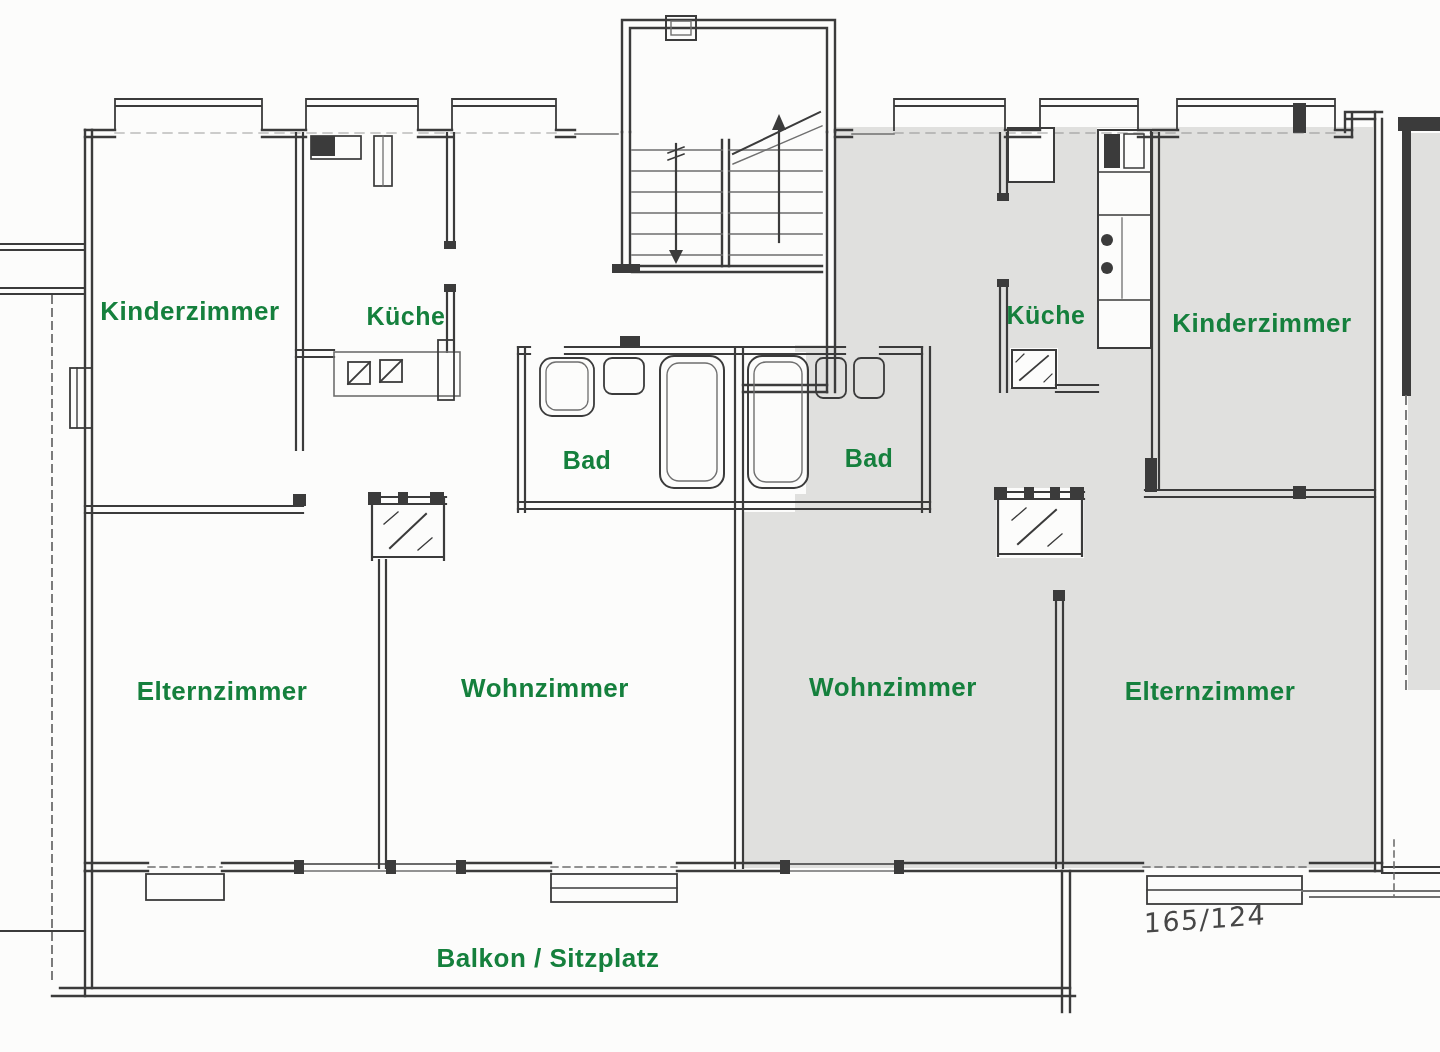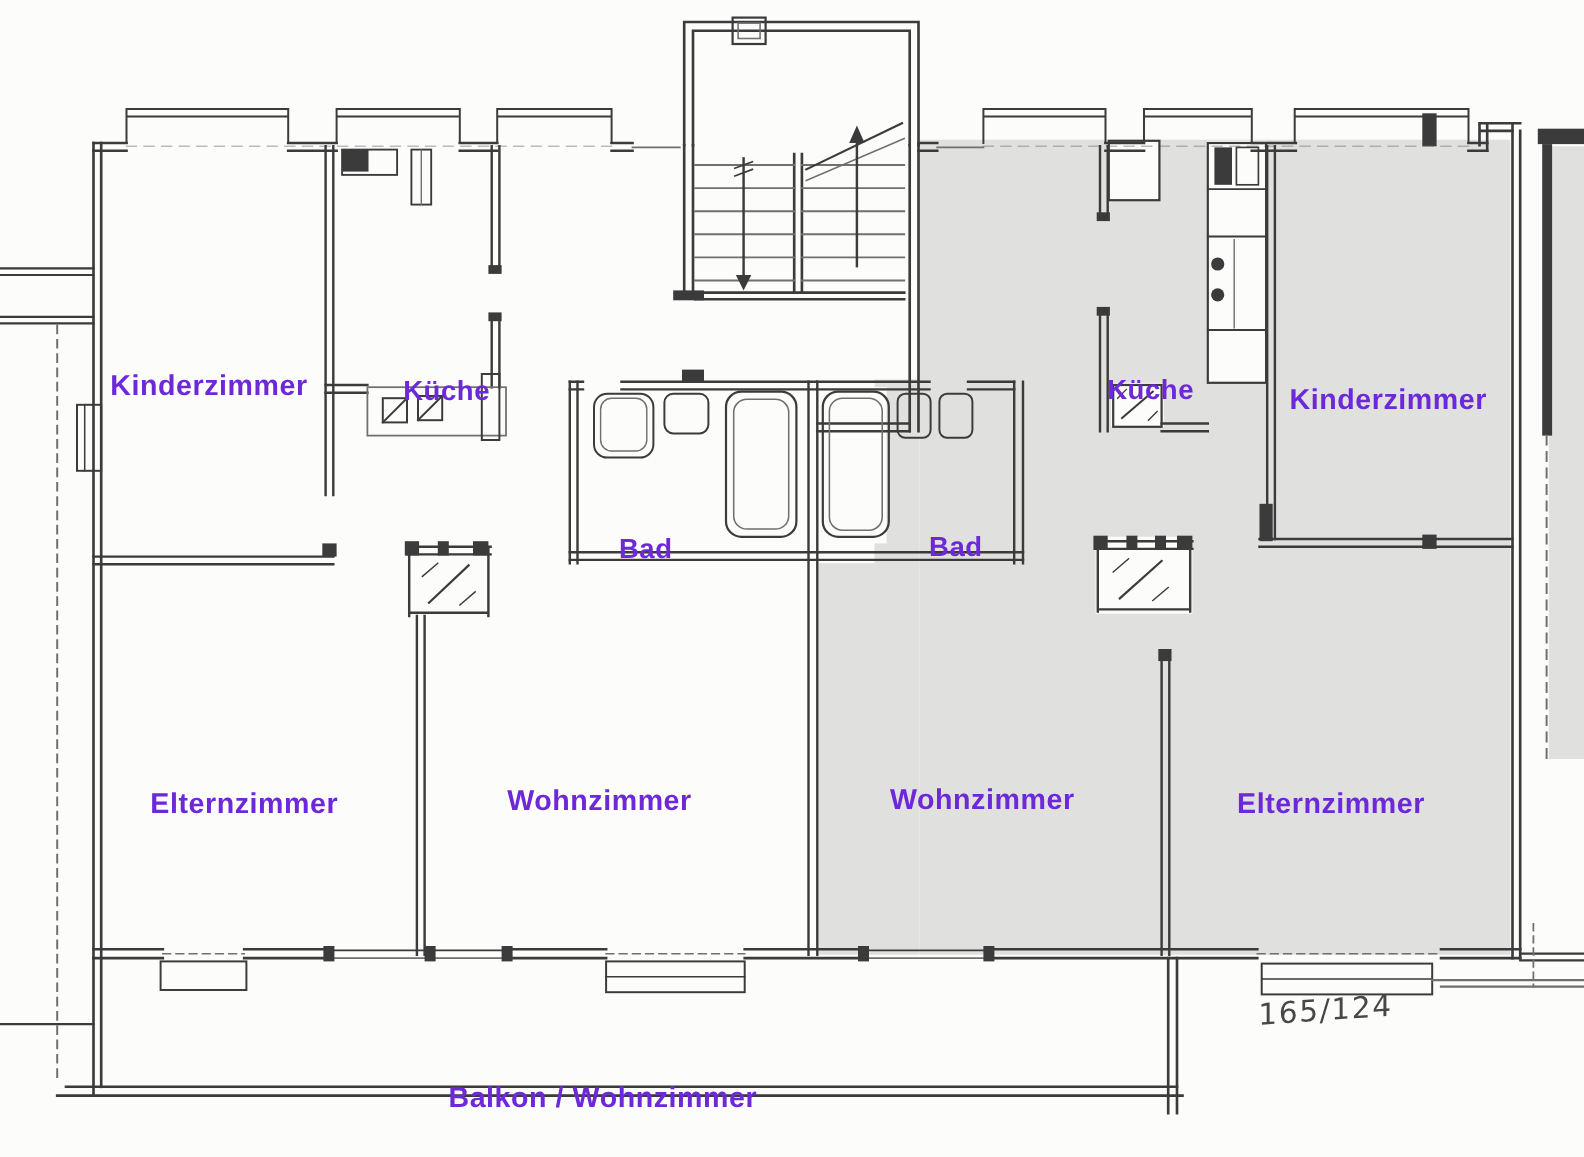--- a/index.html
+++ b/index.html
@@ -18,24 +18,23 @@
   svg{position:absolute;left:0;top:0;}
   .ln{stroke:var(--ink);fill:none;stroke-linecap:square;}
   .lt{stroke:#6f6f6f;fill:none;stroke-linecap:square;}
   .fill-ink{fill:var(--ink);stroke:none;}
   .shade{fill:var(--shade);stroke:none;}
   .paper{fill:var(--paper);stroke:none;}
   .room-label{
     position:absolute;
     transform:translate(-50%,-50%);
     font-weight:bold;
-    color:#6d28d9;
+    color:#15803d;
     white-space:nowrap;
     letter-spacing:0.5px;
-    margin-top:40px;
   }
   .plot-number{
     position:absolute;
     transform:translate(-50%,-50%) rotate(-4deg) skewX(-4deg);
     font-family:"DejaVu Sans", sans-serif;
     font-weight:500;
     color:#474747;
     letter-spacing:1.5px;
     white-space:nowrap;
   }
@@ -266,15 +265,15 @@
   <div class="room-label" style="left:190px;top:311px;font-size:26px;">Kinderzimmer</div>
   <div class="room-label" style="left:406px;top:316px;font-size:25px;">Küche</div>
   <div class="room-label" style="left:587px;top:460px;font-size:25px;">Bad</div>
   <div class="room-label" style="left:222px;top:691px;font-size:26px;">Elternzimmer</div>
   <div class="room-label" style="left:545px;top:688px;font-size:26px;">Wohnzimmer</div>
   <div class="room-label" style="left:869px;top:458px;font-size:25px;">Bad</div>
   <div class="room-label" style="left:1046px;top:315px;font-size:25px;">Küche</div>
   <div class="room-label" style="left:1262px;top:323px;font-size:26px;">Kinderzimmer</div>
   <div class="room-label" style="left:893px;top:687px;font-size:26px;">Wohnzimmer</div>
   <div class="room-label" style="left:1210px;top:691px;font-size:26px;">Elternzimmer</div>
-  <div class="room-label" style="left:548px;top:958px;font-size:26px;">Balkon / Wohnzimmer</div>
+  <div class="room-label" style="left:548px;top:958px;font-size:26px;">Balkon / Sitzplatz</div>
   <div class="plot-number" style="left:1205px;top:919px;font-size:27px;">165/124</div>
 </div>
 
 </body></html>

